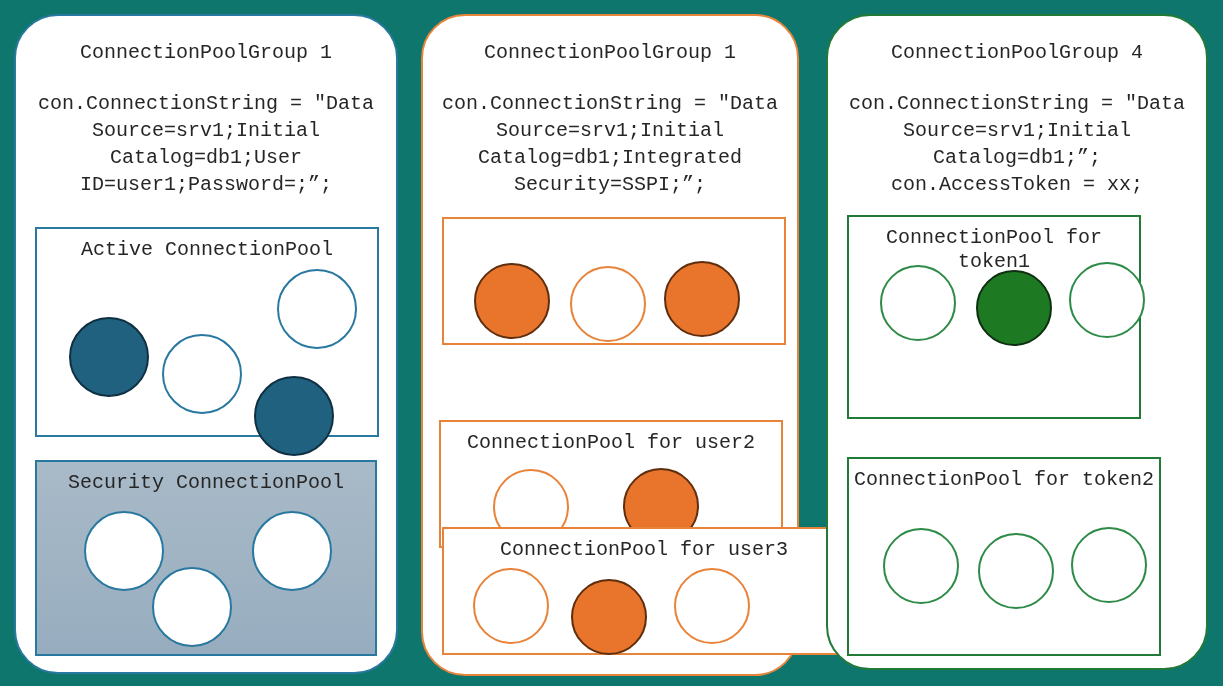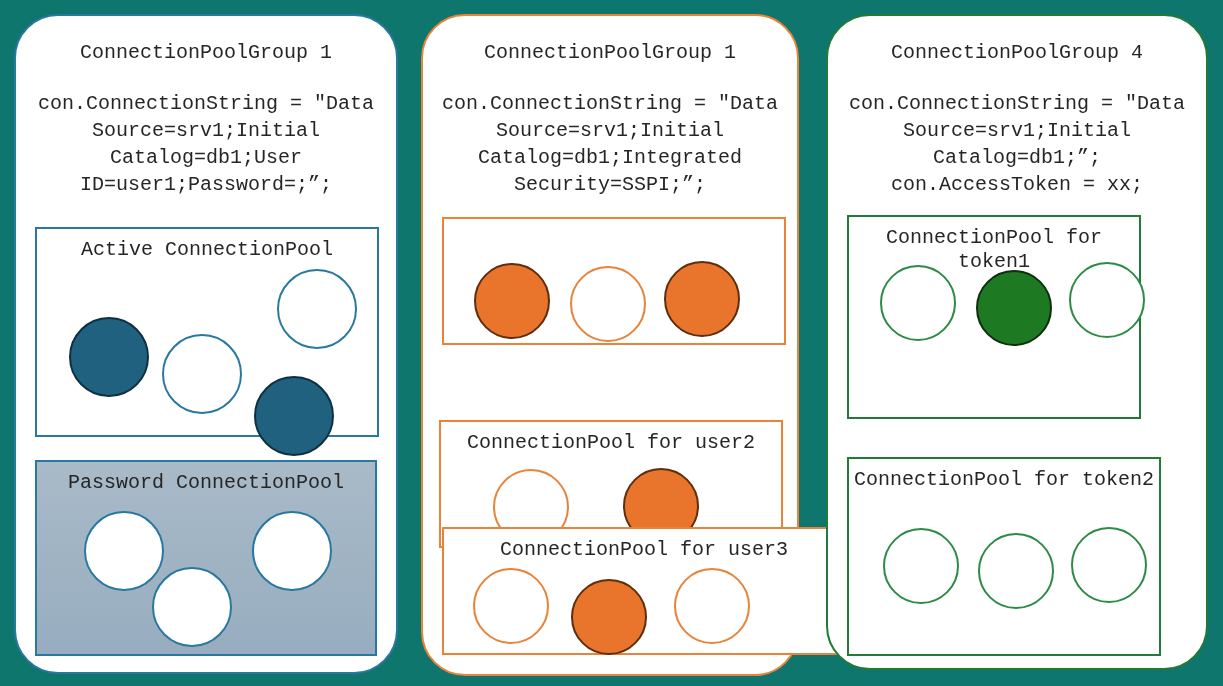--- a/index.html
+++ b/index.html
@@ -118,21 +118,21 @@
     <div class="pool" id="p1a">
       <div class="pool-title">Active ConnectionPool</div>
       <div class="circles">
           <span class="circle filled"></span>
           <span class="circle empty"></span>
           <span class="circle empty"></span>
           <span class="circle filled"></span>
         </div>
     </div>
     <div class="pool" id="p1i">
-      <div class="pool-title">Password ConnectionPool</div>
+      <div class="pool-title">Security ConnectionPool</div>
       <div class="circles">
           <span class="circle empty"></span>
           <span class="circle empty"></span>
           <span class="circle empty"></span>
         </div>
     </div>
   </section>
 
   <section class="group g2" id="g2">
     <h2 class="group-title">ConnectionPoolGroup 1</h2>

